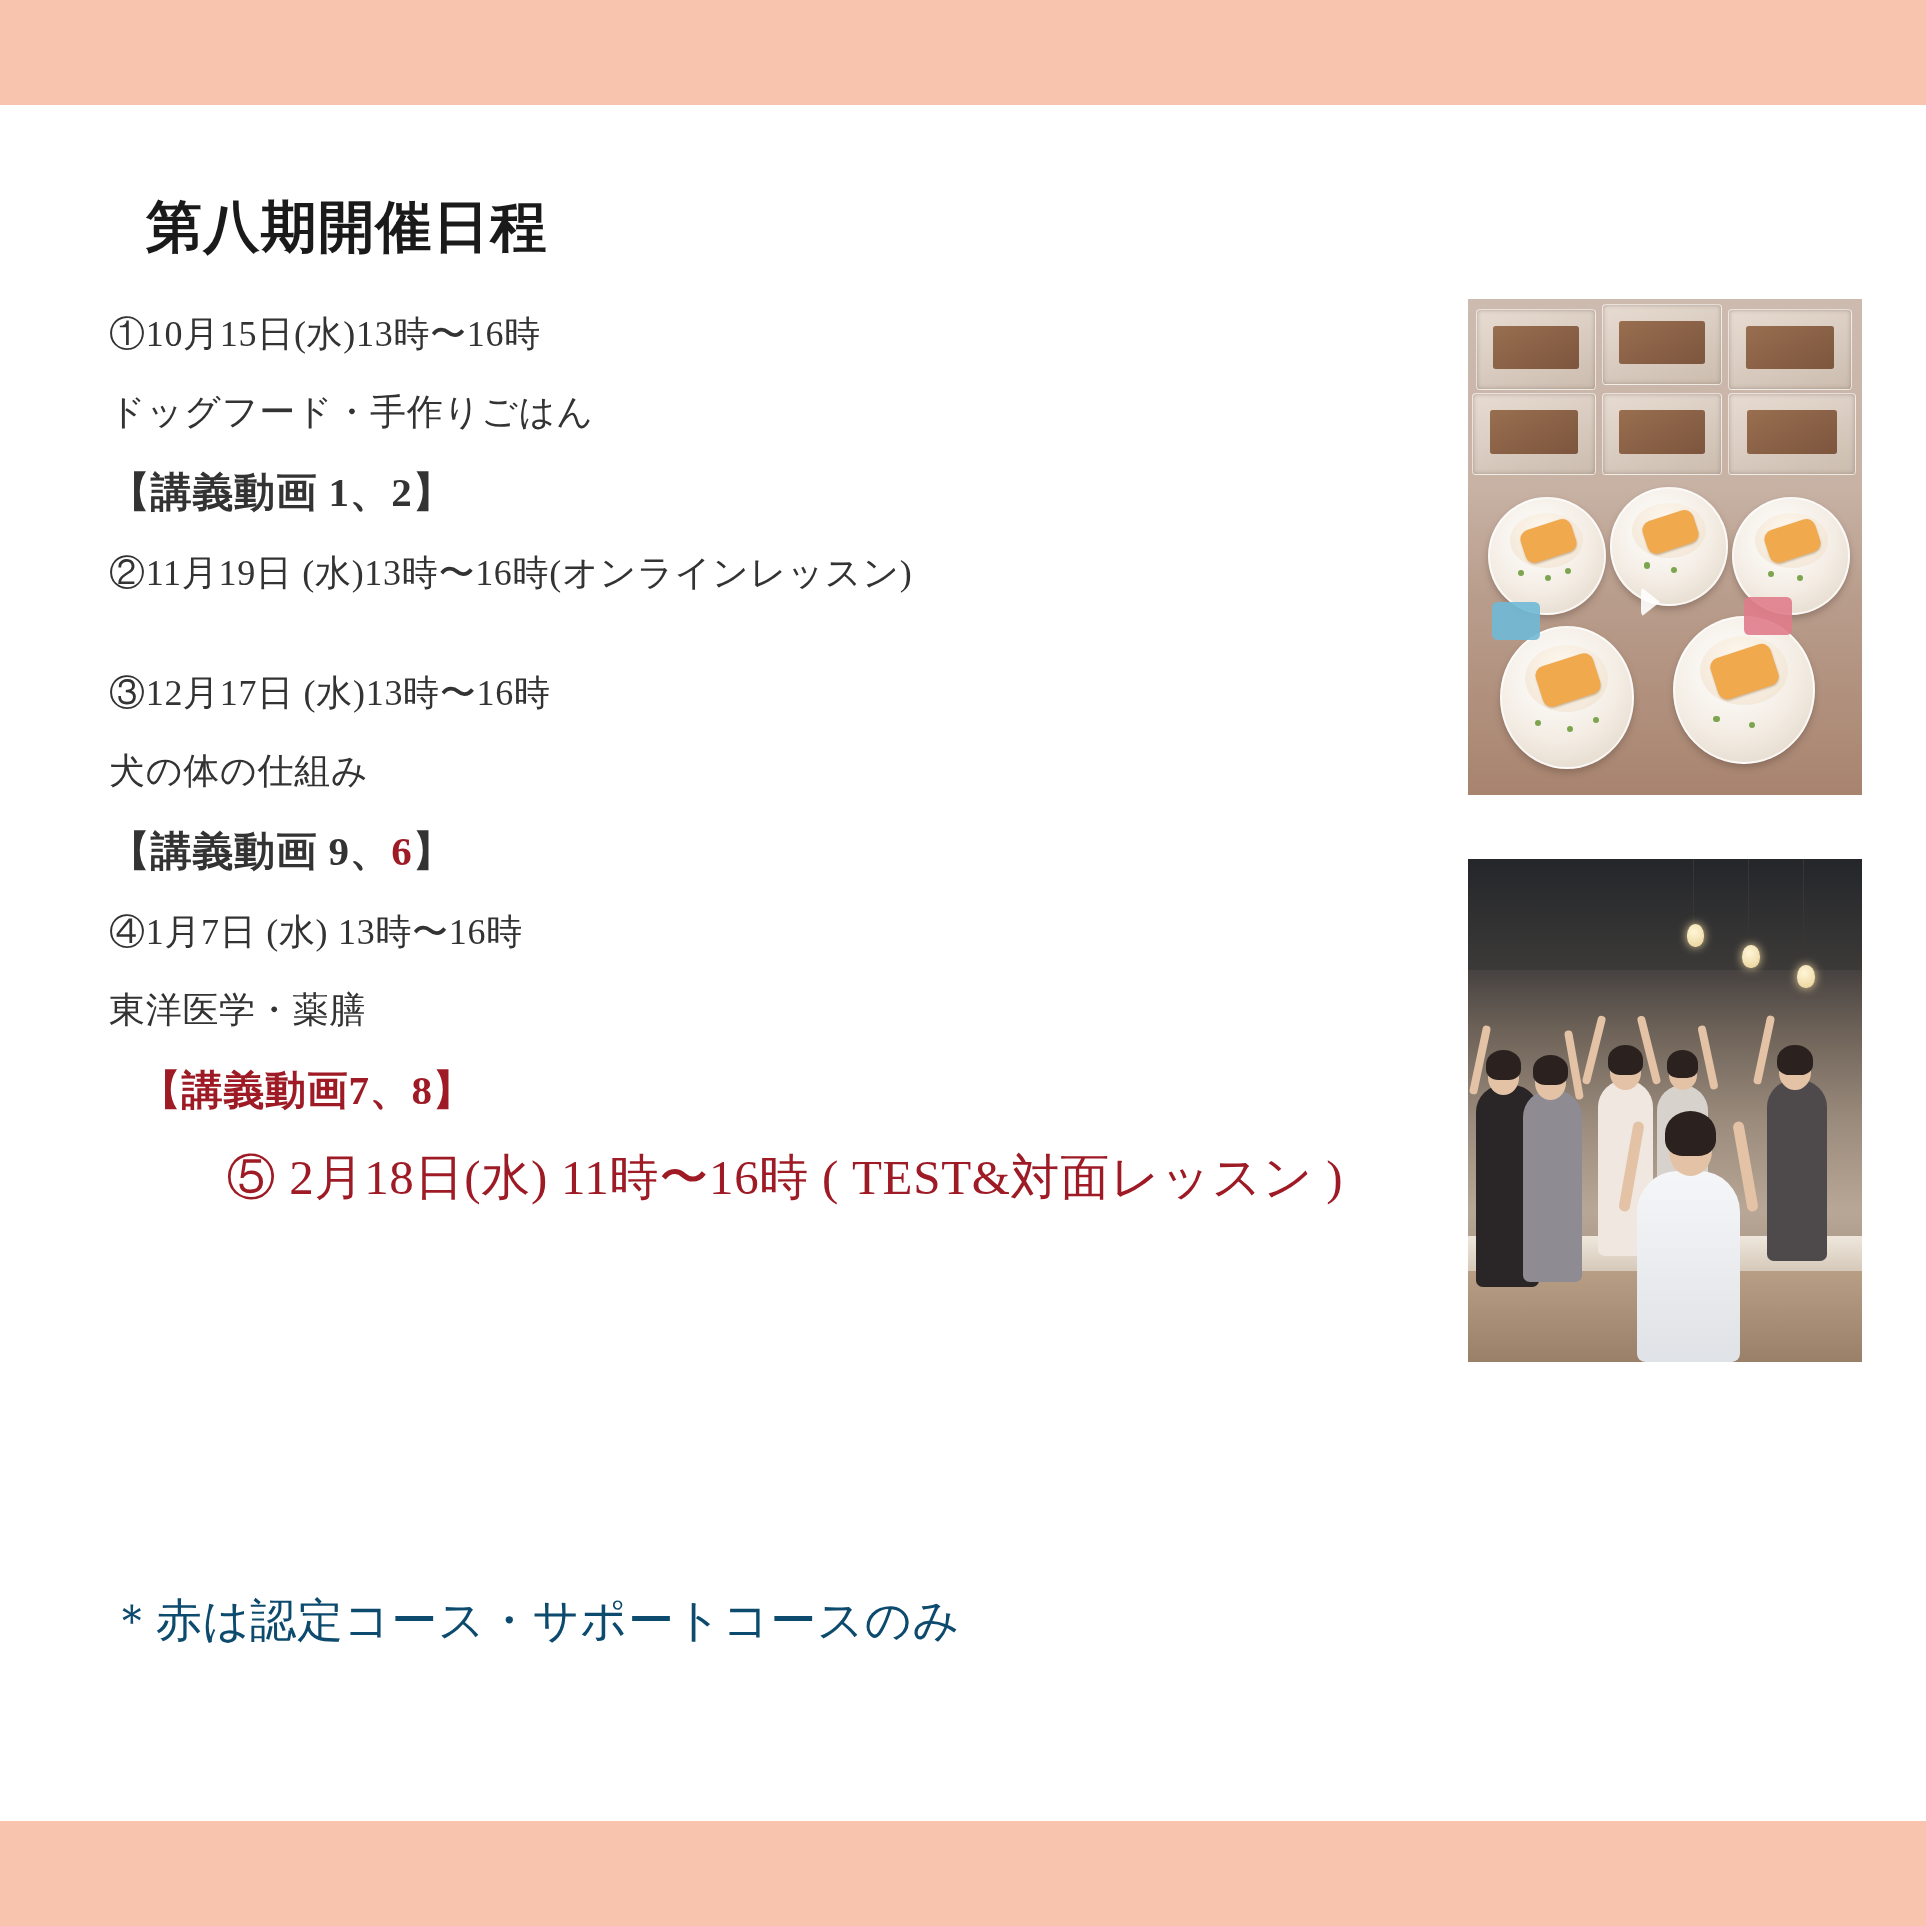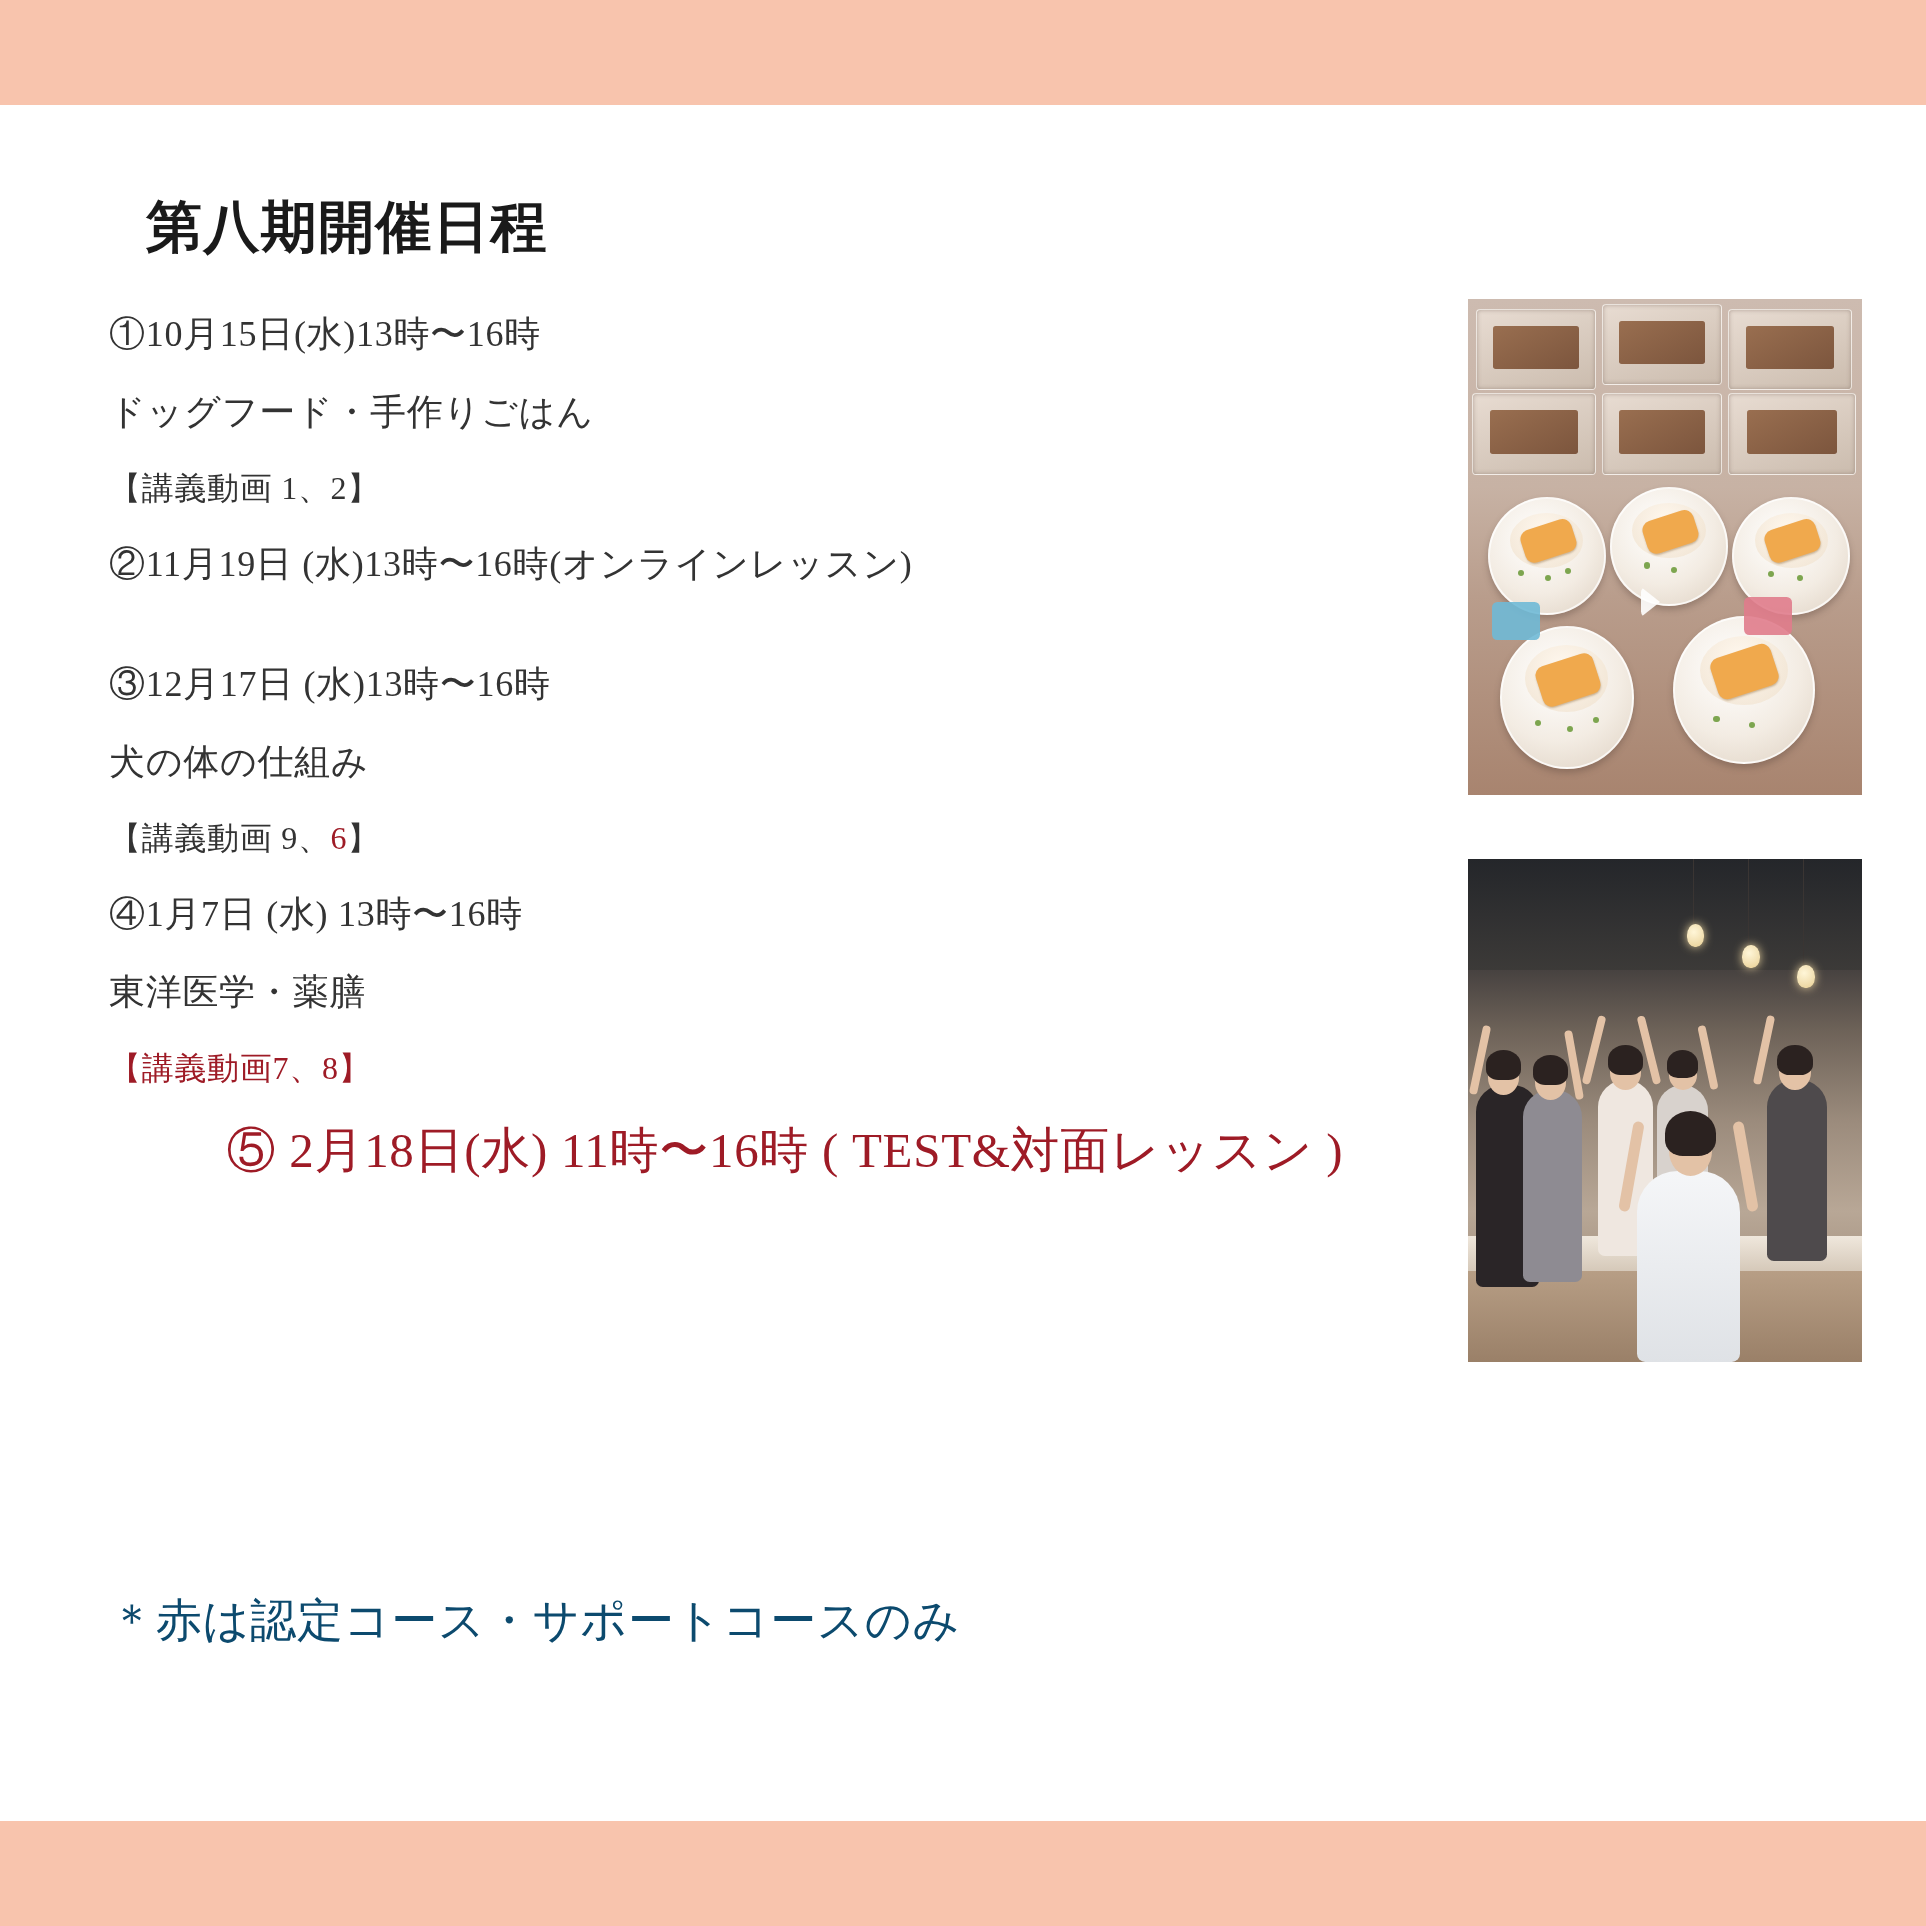--- a/index.html
+++ b/index.html
@@ -59,24 +59,26 @@
     width: 1352px;
   }
   .line {
     font-size: 36px;
     line-height: 1.0;
     color: #333333;
     white-space: nowrap;
     letter-spacing: 0.7px;
   }
   .line.small {
-    font-size: 32px;
+    font-size: 41px;
+    font-weight: bold;
   }
   .line.red {
     color: #9e1b26;
+    margin-left: 31px;
   }
   .line.emph {
     font-size: 49px;
     color: #9e1b26;
     text-align: center;
   }
   .line .rednum {
     color: #9e1b26;
   }
   .spacer-lg {

